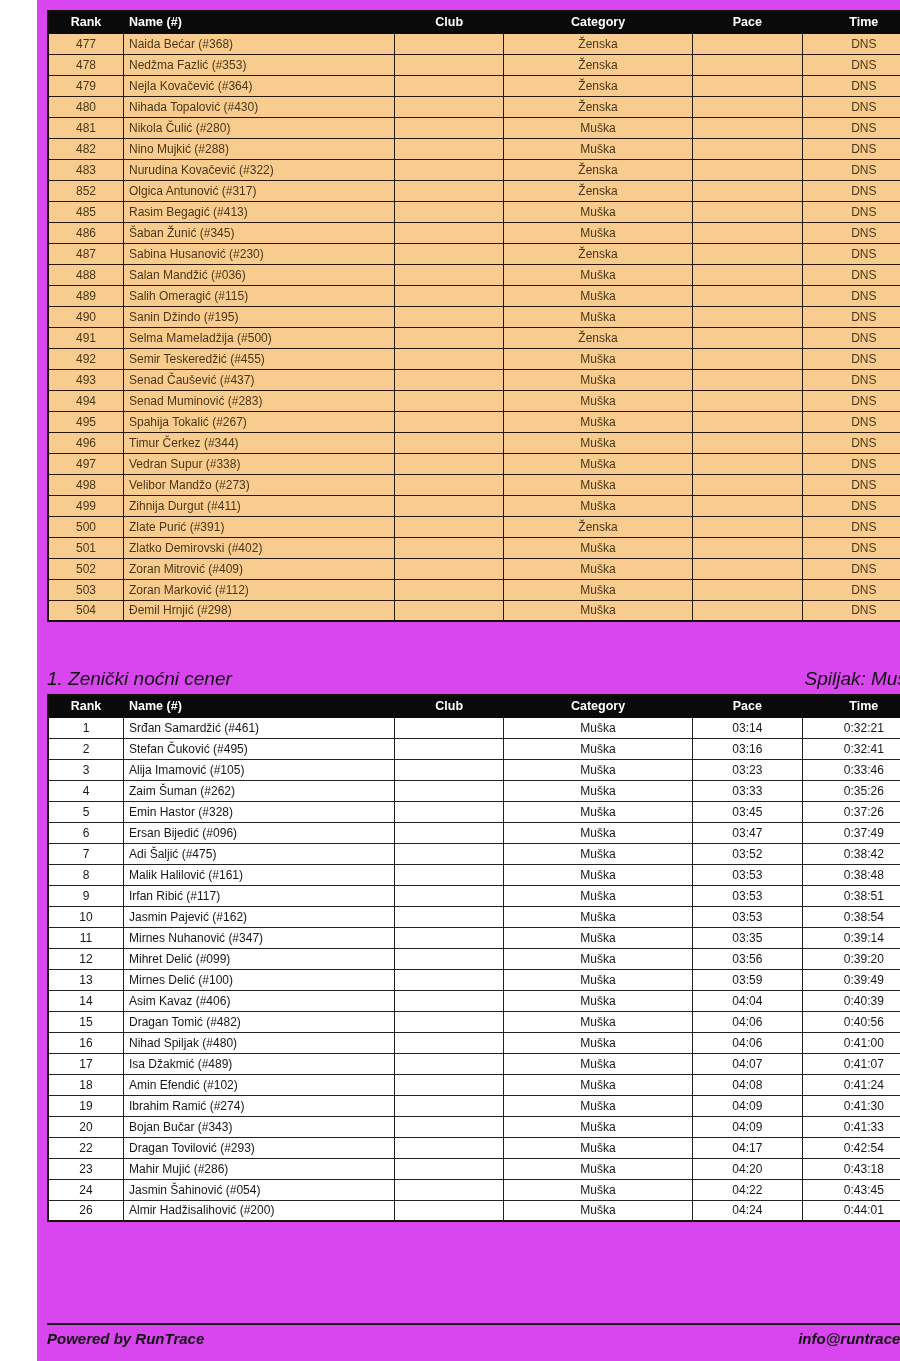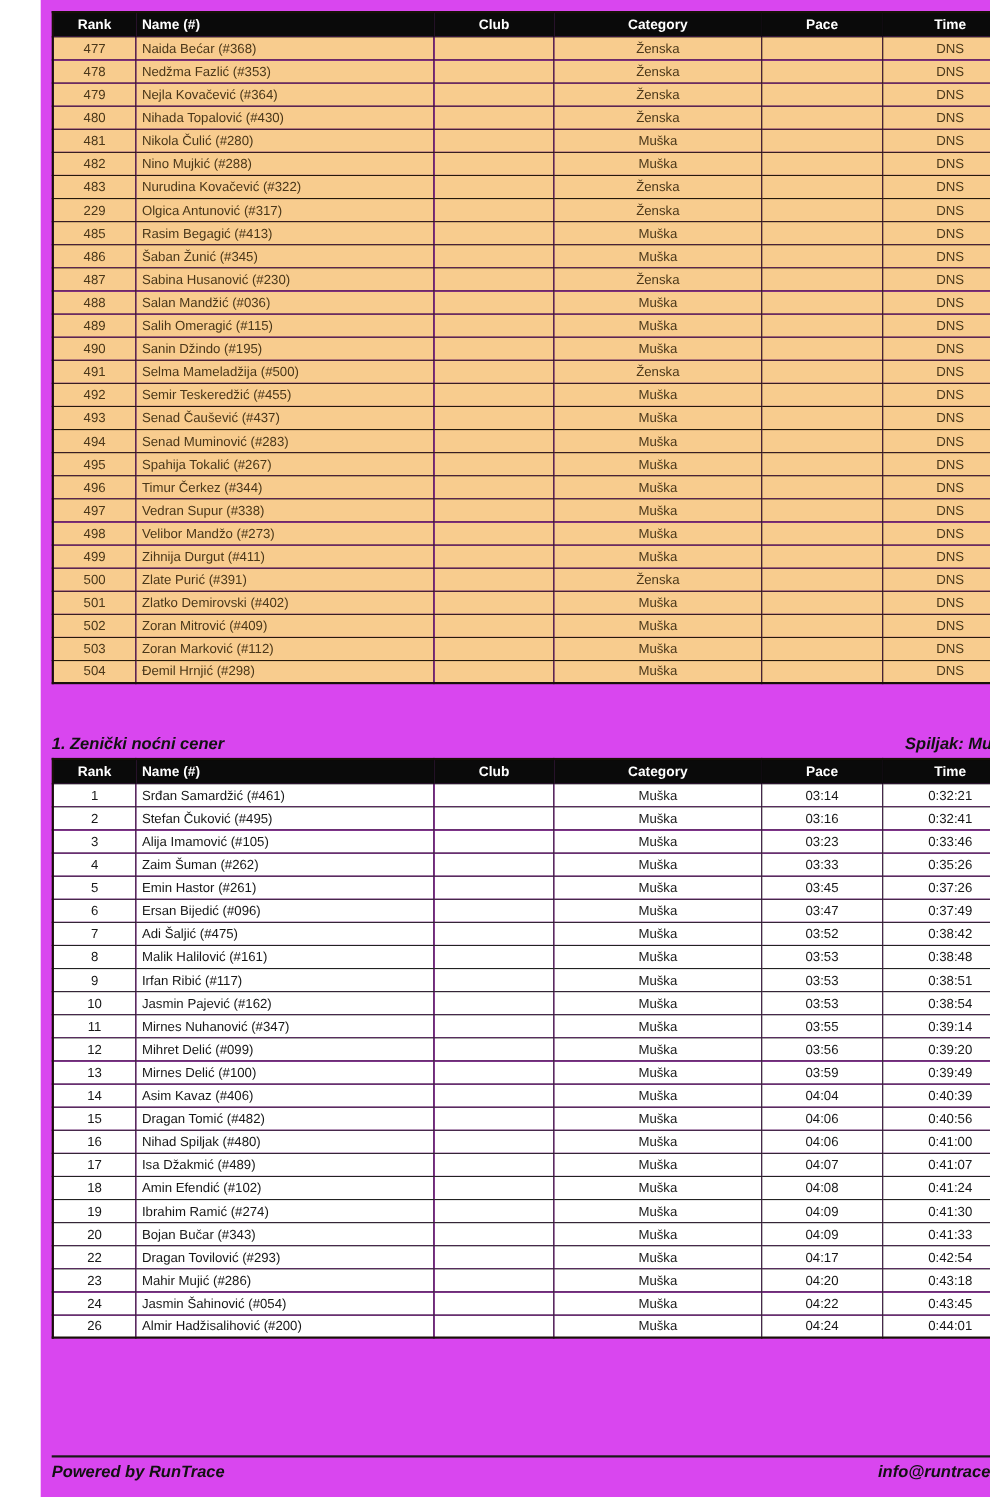--- a/index.html
+++ b/index.html
@@ -65,22 +65,22 @@
 
   .section-head {
     width: 880px;
     margin-top: 46px;
     margin-bottom: 4px;
     display: flex;
     justify-content: space-between;
     align-items: flex-end;
   }
   .section-title, .section-category {
-    font-size: 15px;
-    font-weight: bold;
+    font-size: 19px;
+    font-weight: normal;
     font-style: italic;
     color: #111111;
   }
   .footer {
     position: absolute;
     left: 10px;
     bottom: 14px;
     width: 880px;
     border-top: 2px solid #181818;
     padding-top: 5px;
@@ -177,21 +177,21 @@
         <tr>
           <td>483</td>
           <td class="col-name">Nurudina Kovačević (#322)</td>
           <td></td>
           <td>Ženska</td>
           <td></td>
           <td>DNS</td>
         </tr>
 
         <tr>
-          <td>229</td>
+          <td>852</td>
           <td class="col-name">Olgica Antunović (#317)</td>
           <td></td>
           <td>Ženska</td>
           <td></td>
           <td>DNS</td>
         </tr>
 
         <tr>
           <td>485</td>
           <td class="col-name">Rasim Begagić (#413)</td>
@@ -431,21 +431,21 @@
           <td>4</td>
           <td class="col-name">Zaim Šuman (#262)</td>
           <td></td>
           <td>Muška</td>
           <td>03:33</td>
           <td>0:35:26</td>
         </tr>
 
         <tr>
           <td>5</td>
-          <td class="col-name">Emin Hastor (#261)</td>
+          <td class="col-name">Emin Hastor (#328)</td>
           <td></td>
           <td>Muška</td>
           <td>03:45</td>
           <td>0:37:26</td>
         </tr>
 
         <tr>
           <td>6</td>
           <td class="col-name">Ersan Bijedić (#096)</td>
           <td></td>
@@ -488,21 +488,21 @@
           <td>Muška</td>
           <td>03:53</td>
           <td>0:38:54</td>
         </tr>
 
         <tr>
           <td>11</td>
           <td class="col-name">Mirnes Nuhanović (#347)</td>
           <td></td>
           <td>Muška</td>
-          <td>03:55</td>
+          <td>03:35</td>
           <td>0:39:14</td>
         </tr>
 
         <tr>
           <td>12</td>
           <td class="col-name">Mihret Delić (#099)</td>
           <td></td>
           <td>Muška</td>
           <td>03:56</td>
           <td>0:39:20</td>

